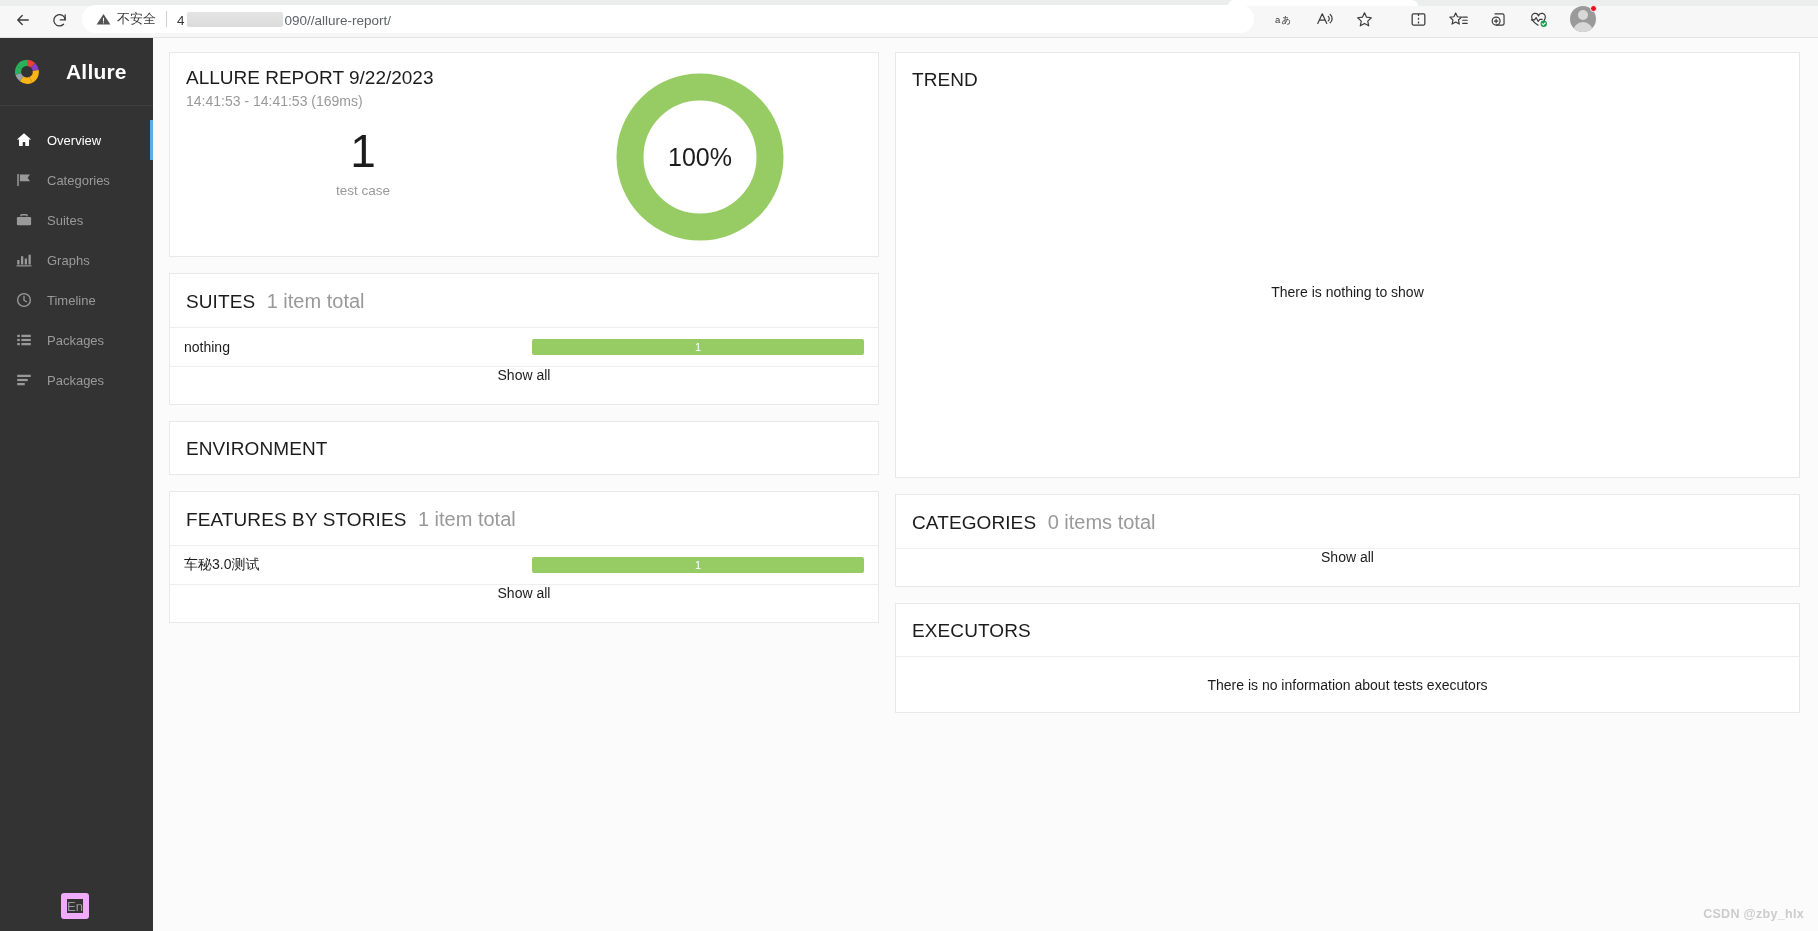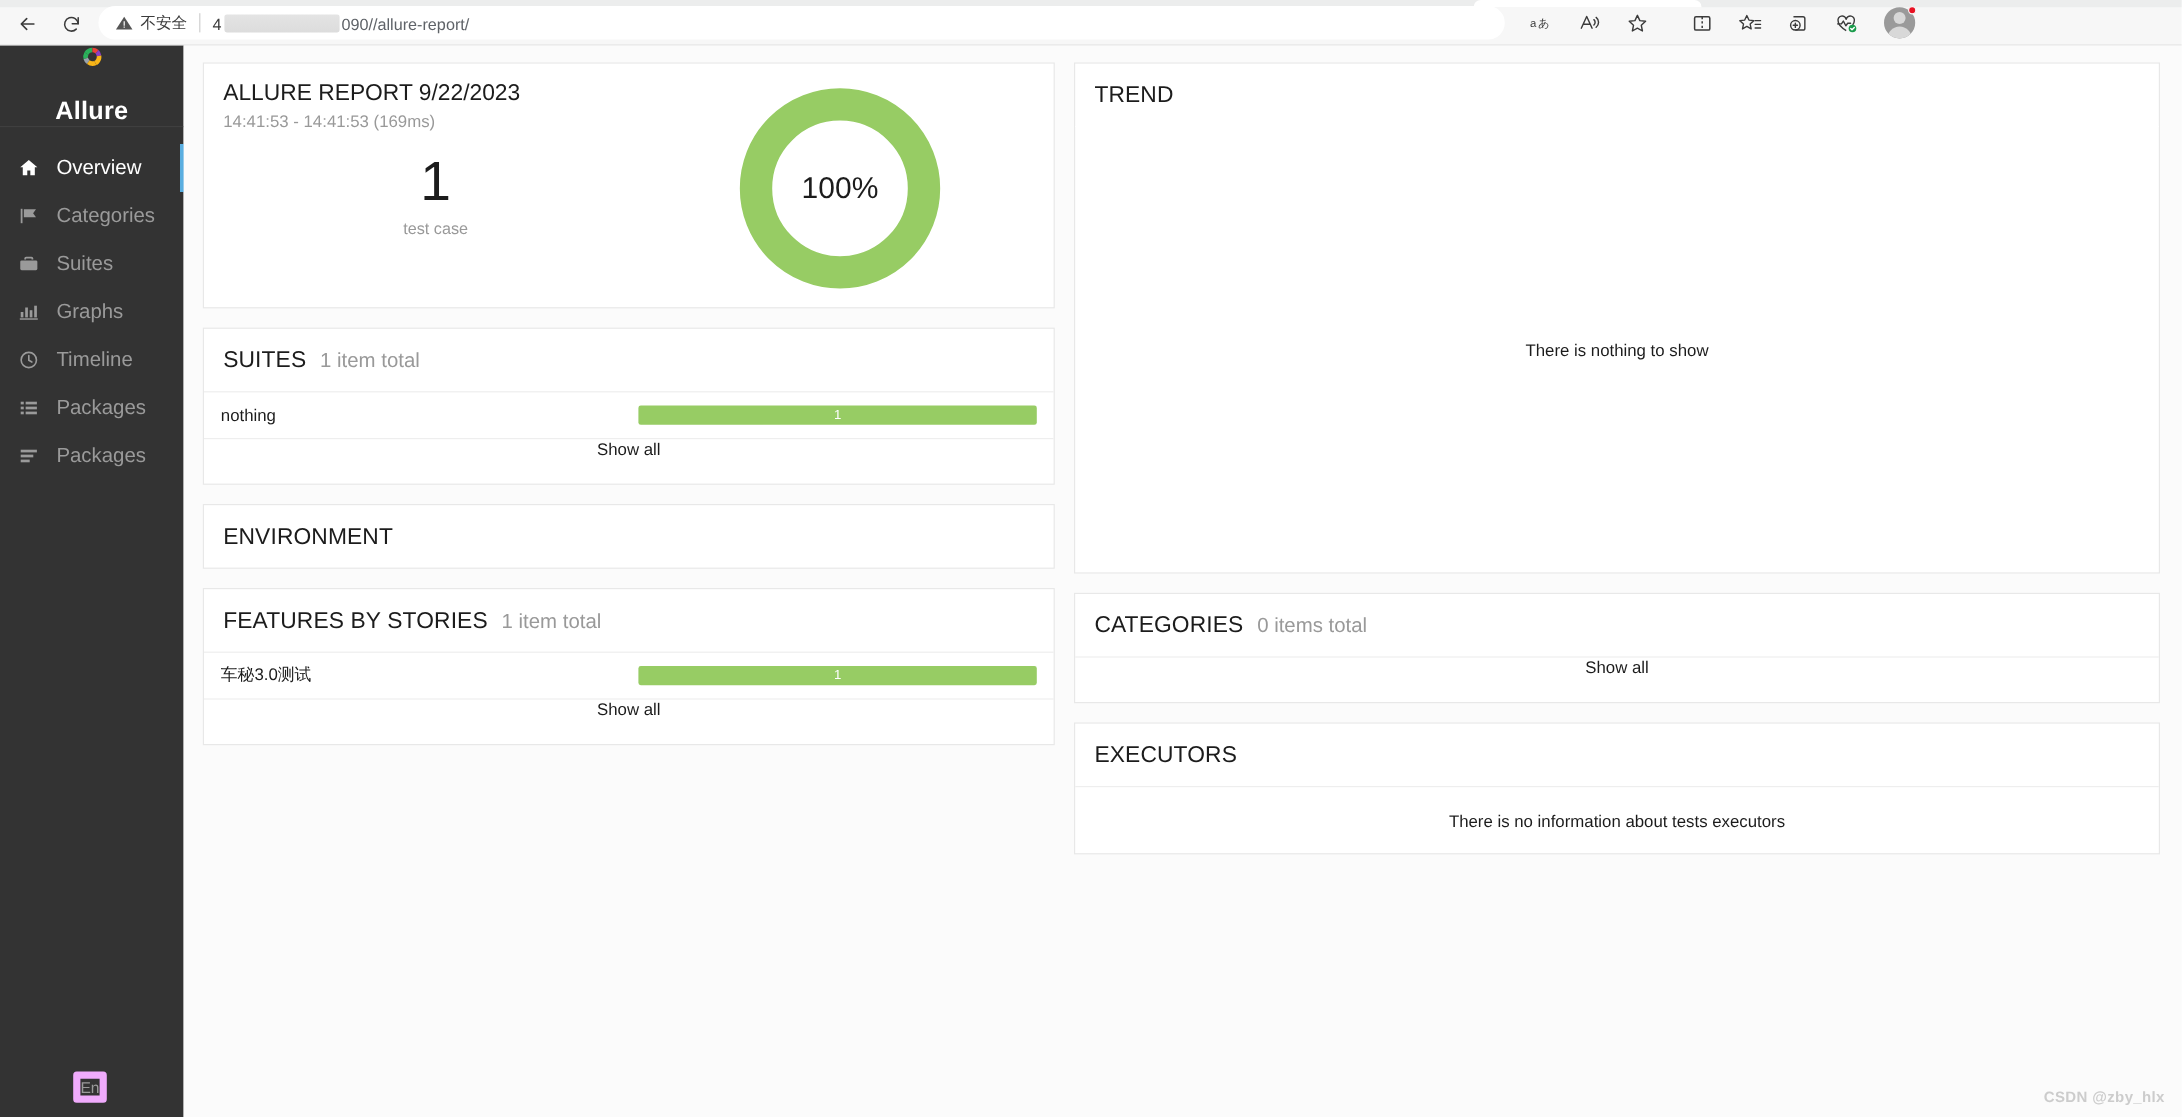--- a/index.html
+++ b/index.html
@@ -138,41 +138,40 @@
     position: absolute;
     top: 38px; left: 0;
     width: 153px;
     height: 893px;
     background: #333333;
   }
   .brand {
     height: 68px;
     display: flex;
     align-items: center;
-    padding-left: 0;
+    padding-left: 12px;
     gap: 24px;
     border-bottom: 1px solid #3f3f3f;
-    flex-direction: column;
   }
   .brand-logo { width: 30px; height: 30px; }
   .brand-name {
     color: #ffffff;
     font-size: 21px;
     font-weight: bold;
     letter-spacing: 0.2px;
   }
   .nav-list { padding-top: 14px; }
   .nav-item {
     height: 40px;
     display: flex;
     align-items: center;
     gap: 13px;
     padding-left: 14px;
     color: #9a9a9a;
-    font-size: 17px;
+    font-size: 13px;
     position: relative;
     cursor: pointer;
   }
   .nav-item.active { color: #ffffff; }
   .nav-item.active::after {
     content: "";
     position: absolute;
     right: -1px; top: 0;
     width: 4px; height: 40px;
     background: #5aaee0;
@@ -219,21 +218,21 @@
   .card-head {
     padding: 16px 16px 14px 16px;
   }
   .card-title {
     font-size: 19px;
     color: #1c1c1c;
     display: inline;
     letter-spacing: 0.1px;
   }
   .card-sub {
-    font-size: 17px;
+    font-size: 20px;
     color: #999999;
     margin-left: 7px;
   }
 
   
   .summary-card { position: relative; height: 205px; }
   .summary-title {
     position: absolute;
     left: 16px; top: 14px;
     font-size: 19px;

